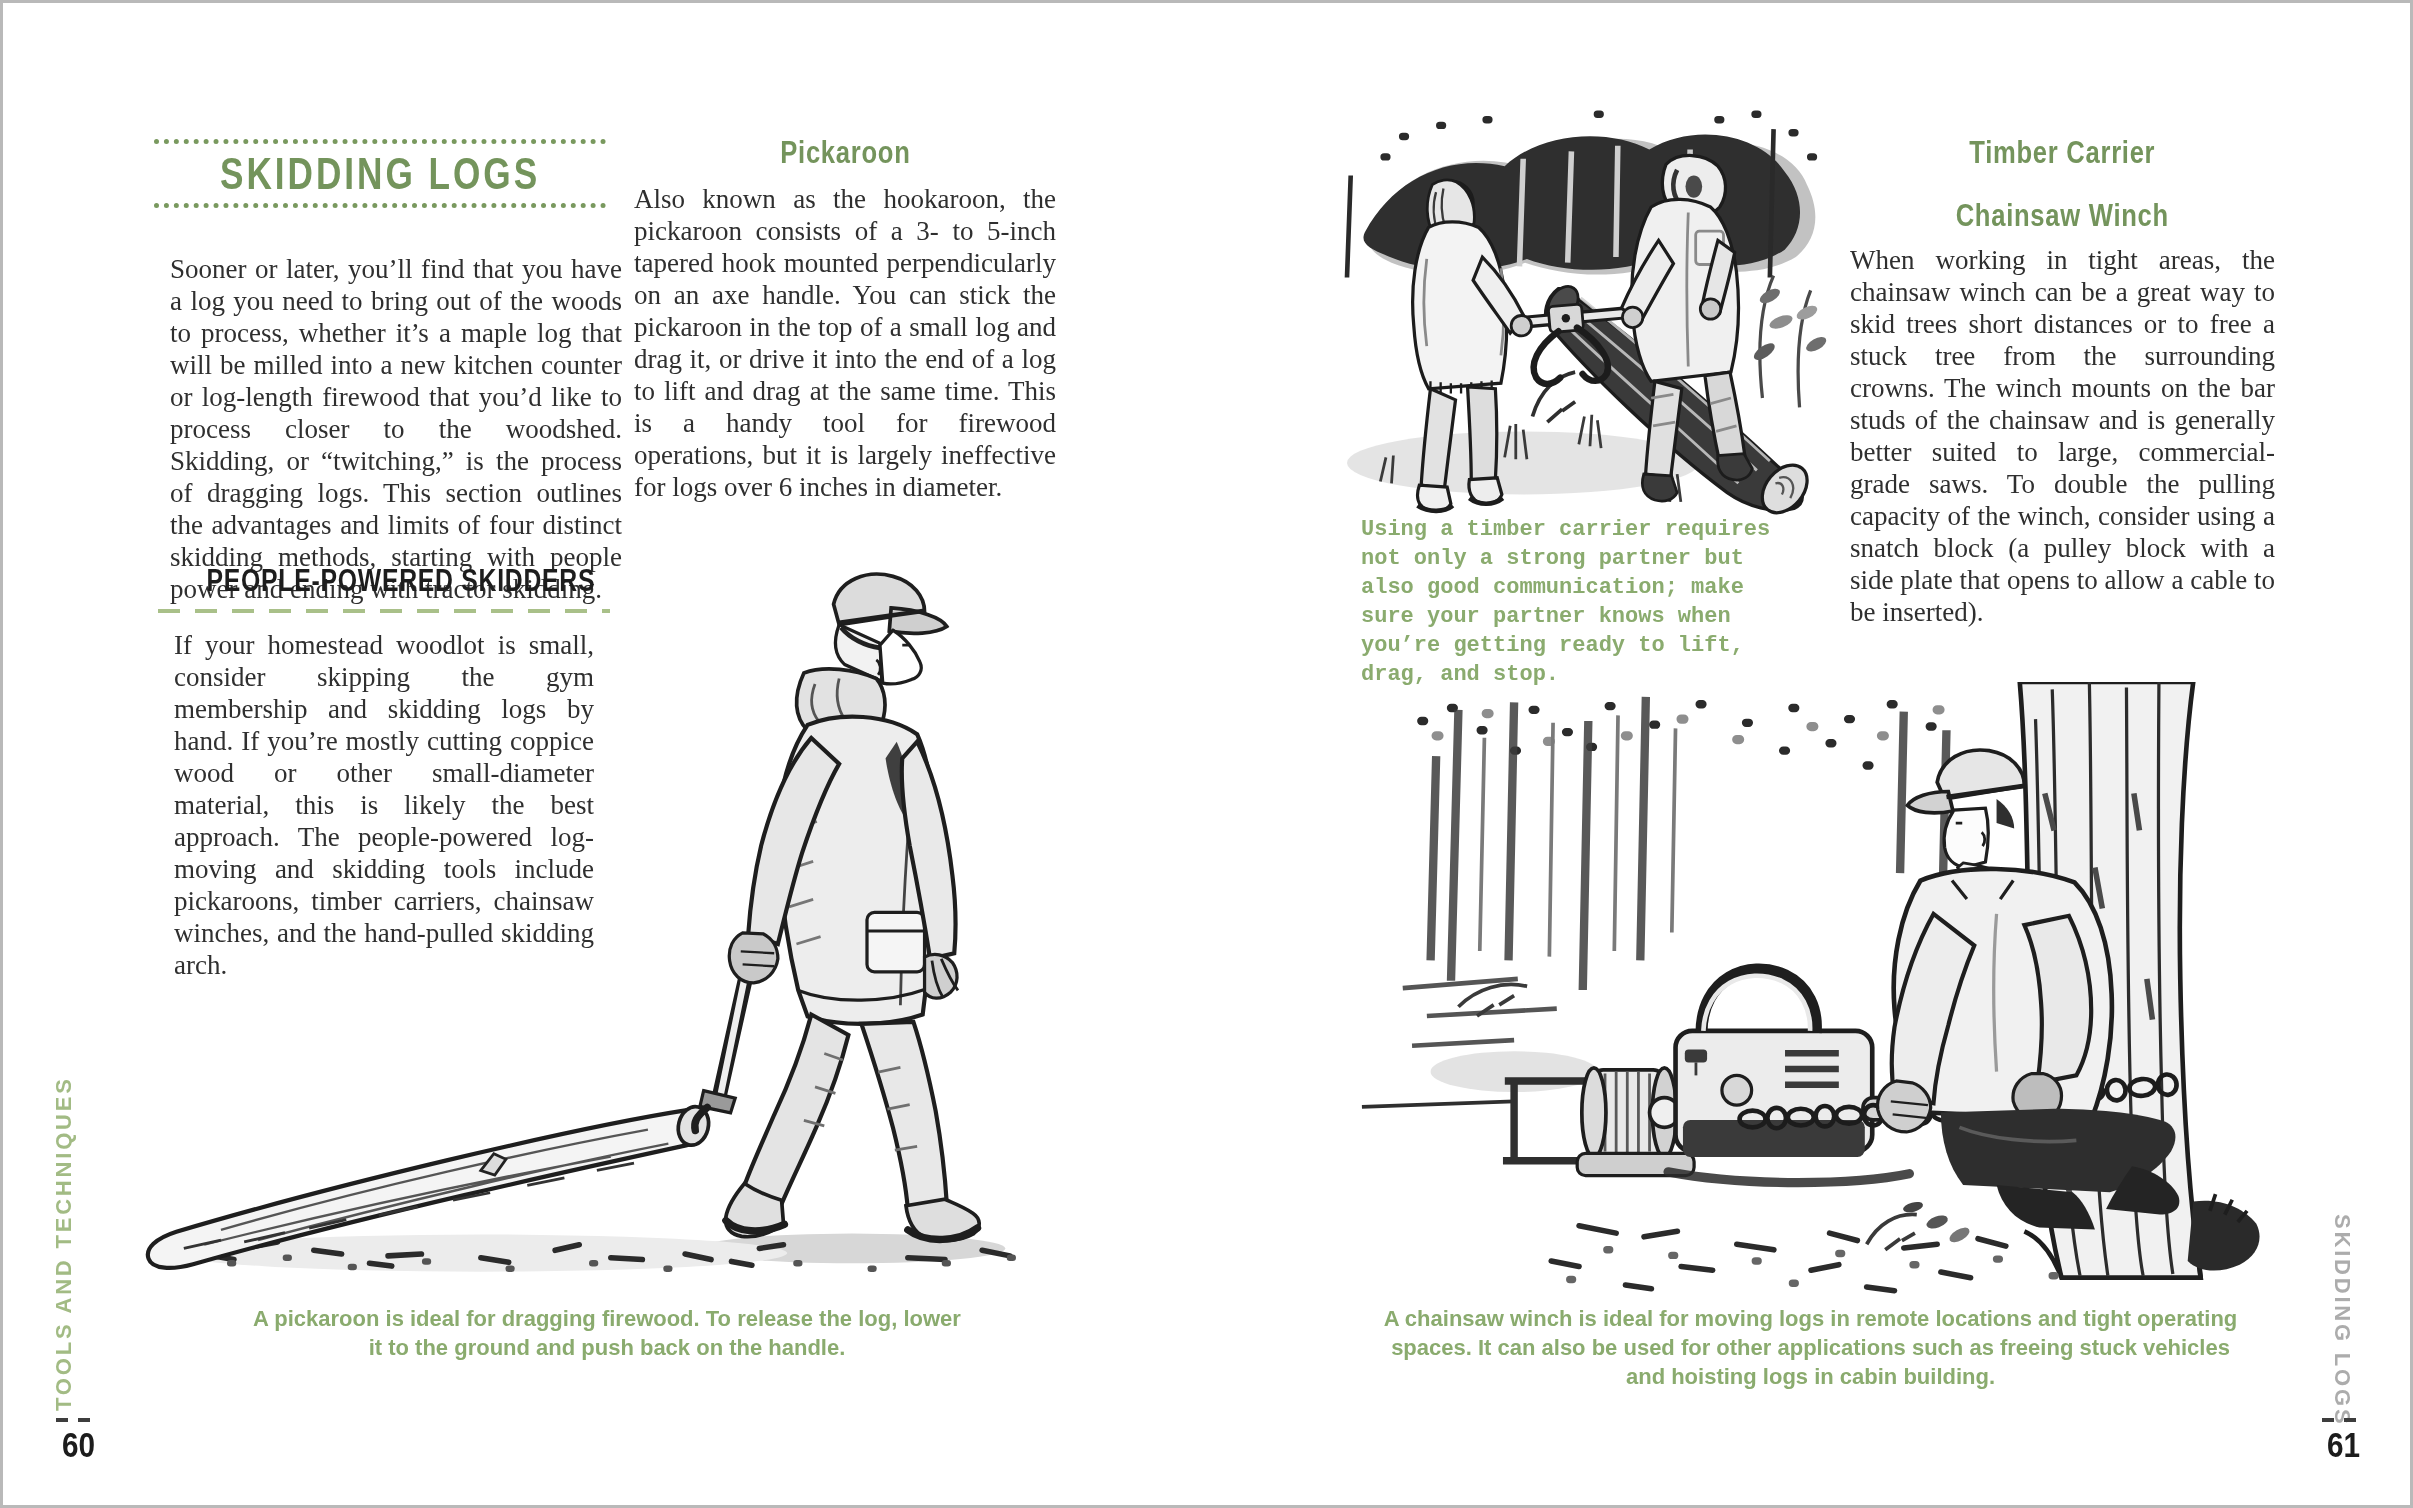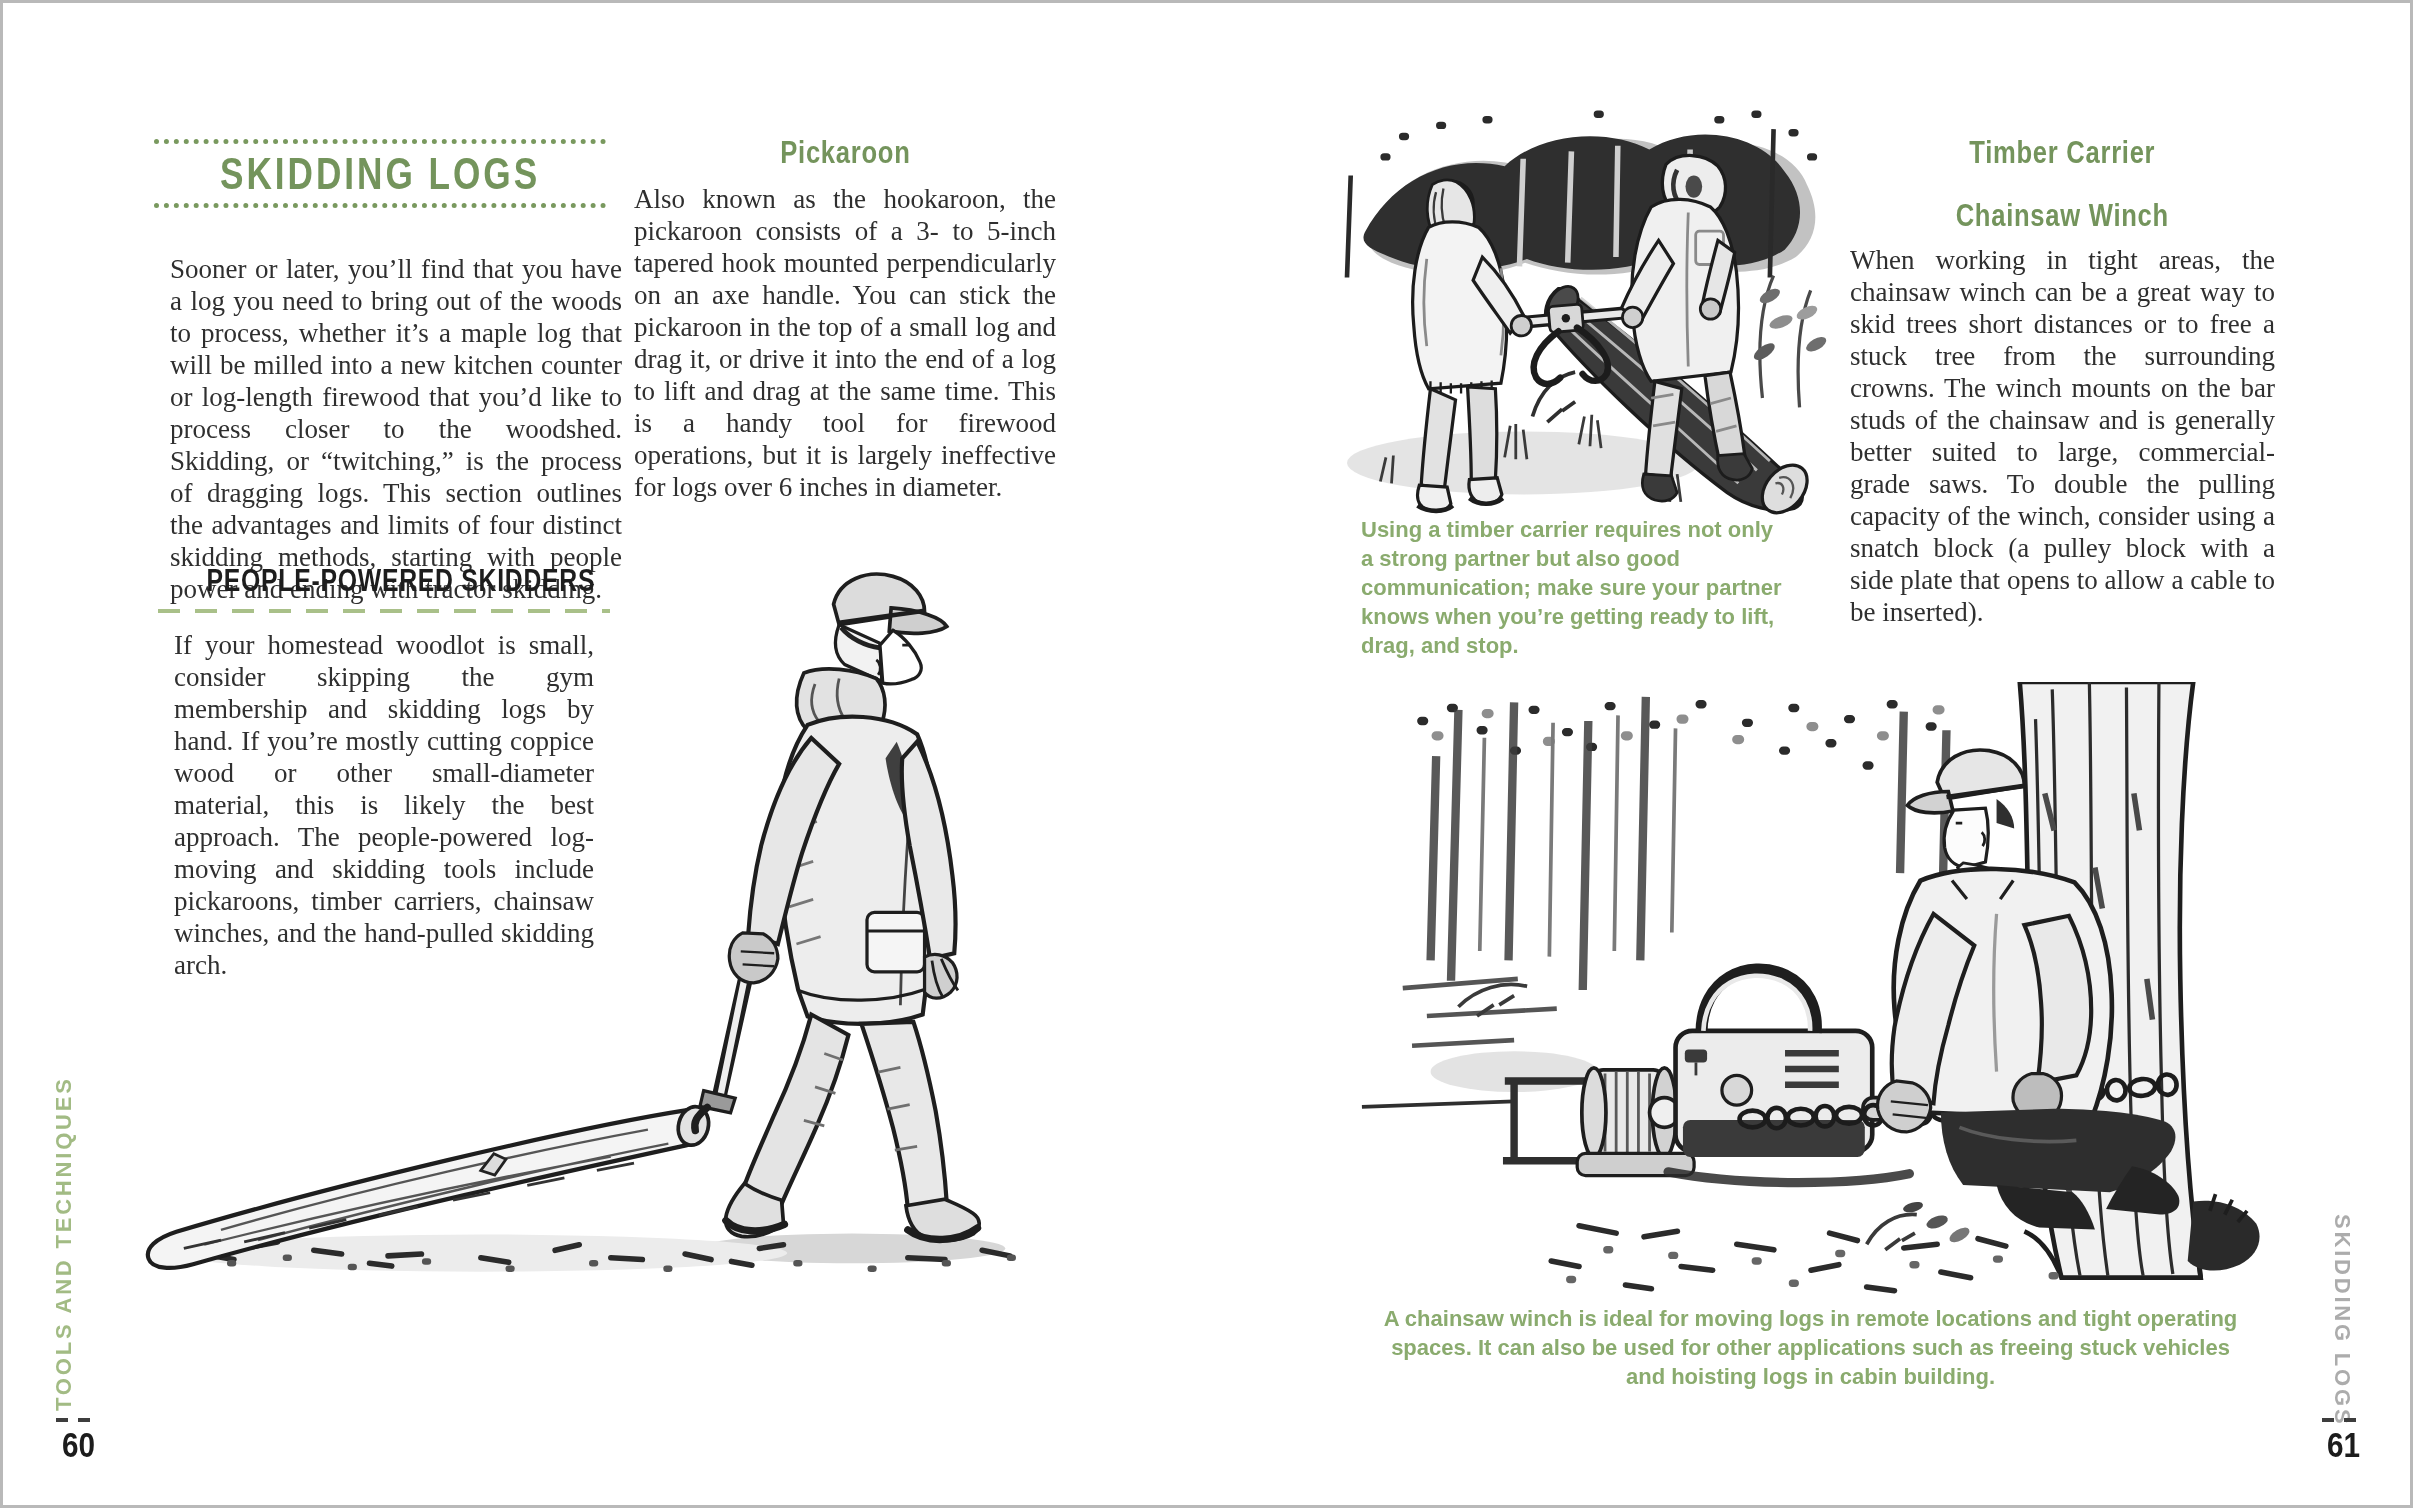--- a/index.html
+++ b/index.html
@@ -38,21 +38,21 @@
   .col2 .body-text{margin-top:13px;}
   .col3{position:absolute; left:1831px; top:132px; width:457px;}
   .col3 .body-text{margin-top:11px;}
   .h-gap{margin-top:28px;}
   
   .caption{
     position:absolute; font-family:"Liberation Sans", sans-serif; font-weight:700;
     color:#8aab6e; font-size:22px; line-height:29px; margin:0;
   }
   .caption-pickaroon{left:249px; top:1301px; width:710px; text-align:center;}
-  .caption-timber{left:1358px; top:512px; width:429px; text-align:left;}
+  .caption-timber{left:1358px; top:512px; width:429px; text-align:left;font-family:Liberation Mono, monospace;}
   .caption-chainsaw{left:1369px; top:1301px; width:877px; text-align:center;}
   
   .side-label{
     position:absolute; font-family:"Liberation Sans", sans-serif; font-weight:700;
     font-size:22px; letter-spacing:2.8px; white-space:nowrap;
   }
   .side-left{left:48px; top:1088px; height:320px; color:#a2bb84;
     writing-mode:vertical-rl; transform:rotate(180deg);}
   .side-right{left:2326px; top:1211px; height:200px; color:#acacac;
     writing-mode:vertical-rl;}
@@ -145,20 +145,21 @@
         <path d="M830,548 C842,584 854,622 864,660 C872,692 878,722 880,748 L922,742 C920,710 916,676 910,642 C902,602 894,570 886,546 Z" fill="#e8e8e8" stroke="#1e1e1e" stroke-width="4.5"></path>
         <path d="M790,580l20,7 M780,616l22,7 M768,652l22,6 M848,600l24,-5 M858,640l24,-5 M866,684l24,-4" stroke="#707070" stroke-width="3" fill="none"></path>
         <path d="M704,720 C694,732 686,744 684,756 C682,767 689,775 701,777 C717,779 734,773 746,763 L744,738 C730,734 716,728 704,720 Z" fill="#e0e0e0" stroke="#1e1e1e" stroke-width="4"></path>
         <path d="M684,760 C697,773 722,775 747,764" stroke="#1e1e1e" stroke-width="8" fill="none" stroke-linecap="round"></path>
         <path d="M878,744 C880,760 886,772 898,778 C914,784 937,782 951,774 C959,768 959,758 950,752 C938,744 926,740 920,737 Z" fill="#dedede" stroke="#1e1e1e" stroke-width="4"></path>
         <path d="M880,770 C900,785 935,783 955,768" stroke="#1e1e1e" stroke-width="8" fill="none" stroke-linecap="round"></path>
       </g>
     </svg>
   </figure>
 
+  <p class="caption caption-pickaroon">A pickaroon is ideal for dragging firewood. To release the log, lower it to the ground and push back on the handle.</p>
 
   <div class="side-label side-left">TOOLS AND TECHNIQUES</div>
   <div class="dash-dark dash-left"></div>
   <div class="pagenum pagenum-left">60</div>
 
   <figure class="fig fig-timber">
     <svg viewBox="0 0 588 468" xmlns="http://www.w3.org/2000/svg">
       <g>
         <path d="M90,140 C120,80 200,60 260,84 C300,44 380,40 420,70 C470,40 540,58 556,100 C572,132 566,160 544,178 C500,204 440,192 402,184 C352,204 292,198 252,184 C202,204 142,198 108,184 C80,172 78,158 90,140 Z" fill="#8f8f8f" opacity="0.55"></path>
         <path d="M80,150 C110,94 170,66 230,80 C268,44 340,38 386,62 C436,32 506,46 532,86 C556,116 552,150 532,170 C494,196 436,188 398,178 C350,198 292,194 254,180 C206,198 148,194 112,180 C86,170 72,164 80,150 Z" fill="#2f2f2f"></path>

